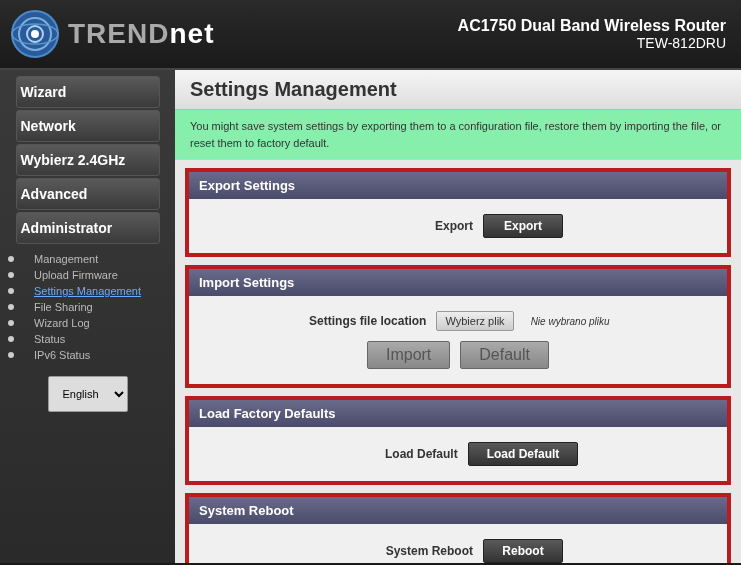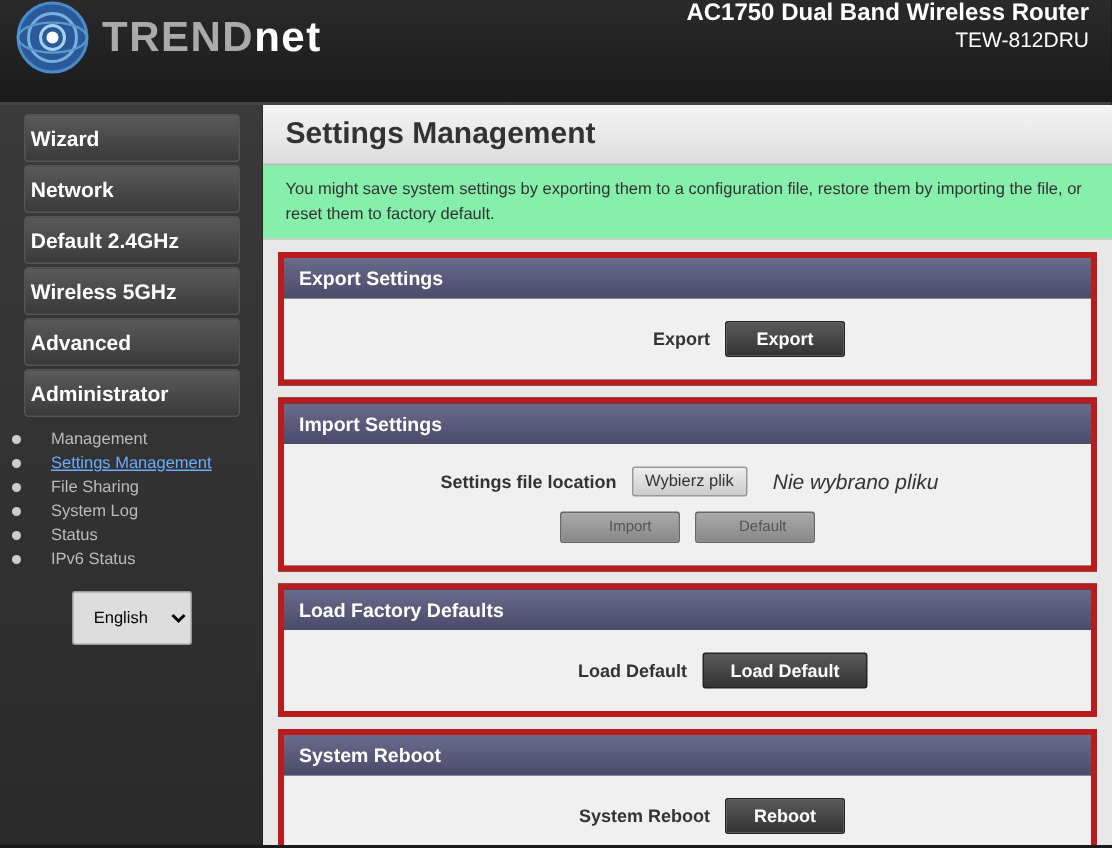--- a/index.html
+++ b/index.html
@@ -10,21 +10,21 @@
       font-size: 12px;
       background: #1a1a1a;
       overflow: hidden;
     }
 
     
     .header {
       background: linear-gradient(180deg, #2a2a2a 0%, #1a1a1a 100%);
       height: 70px;
       display: flex;
-      align-items: flex-start;
+      align-items: center;
       justify-content: space-between;
       padding: 0 15px 0 10px;
       border-bottom: 2px solid #444;
     }
     .logo-area {
       display: flex;
       align-items: center;
       gap: 8px;
     }
     .logo-icon {
@@ -179,43 +179,42 @@
       cursor: pointer;
       border-radius: 2px;
       min-width: 80px;
     }
 
     .btn-disabled {
       background: linear-gradient(180deg, #aaa 0%, #888 100%);
       color: #555;
       border: 1px solid #666;
       padding: 4px 18px;
-      font-size: 10px;
+      font-size: 16px;
       cursor: not-allowed;
       border-radius: 2px;
       min-width: 80px;
-      text-align: right;
     }
 
     .file-input-area {
       display: flex;
       align-items: center;
       gap: 17px;
     }
     .file-btn {
       background: linear-gradient(180deg, #eee 0%, #ccc 100%);
       border: 1px solid #999;
       padding: 3px 8px;
       font-size: 11px;
       cursor: pointer;
       border-radius: 2px;
       color: #333;
     }
     .file-label {
-      font-size: 14px;
+      font-size: 10px;
       color: #333;
       font-style: italic;
     }
 
     
     .footer {
       background: #1a1a1a;
       height: 22px;
       display: flex;
       align-items: center;
@@ -243,41 +242,44 @@
     <div class="model-name">AC1750 Dual Band Wireless Router</div>
     <div class="model-num">TEW-812DRU</div>
   </div>
 </div>
 
 <div class="main-layout">
 
   <div class="sidebar">
     <button class="nav-btn">Wizard</button>
     <button class="nav-btn">Network</button>
-    <button class="nav-btn">Default 2.4GHz</button>
-    <button class="nav-btn">Wireless 5GHz</button>
+    <button class="nav-btn">Wybierz 2.4GHz</button>
     <button class="nav-btn">Advanced</button>
     <button class="nav-btn">Administrator</button>
 
     <div class="submenu">
       <div class="submenu-item">
         <span class="dot"></span>
         <span>Management</span>
       </div>
+      <div class="submenu-item">
+        <span class="dot"></span>
+        <span>Upload Firmware</span>
+      </div>
       <div class="submenu-item active">
         <span class="dot"></span>
         <a>Settings Management</a>
       </div>
       <div class="submenu-item">
         <span class="dot"></span>
         <span>File Sharing</span>
       </div>
       <div class="submenu-item">
         <span class="dot"></span>
-        <span>System Log</span>
+        <span>Wizard Log</span>
       </div>
       <div class="submenu-item">
         <span class="dot"></span>
         <span>Status</span>
       </div>
       <div class="submenu-item">
         <span class="dot"></span>
         <span>IPv6 Status</span>
       </div>
     </div>

